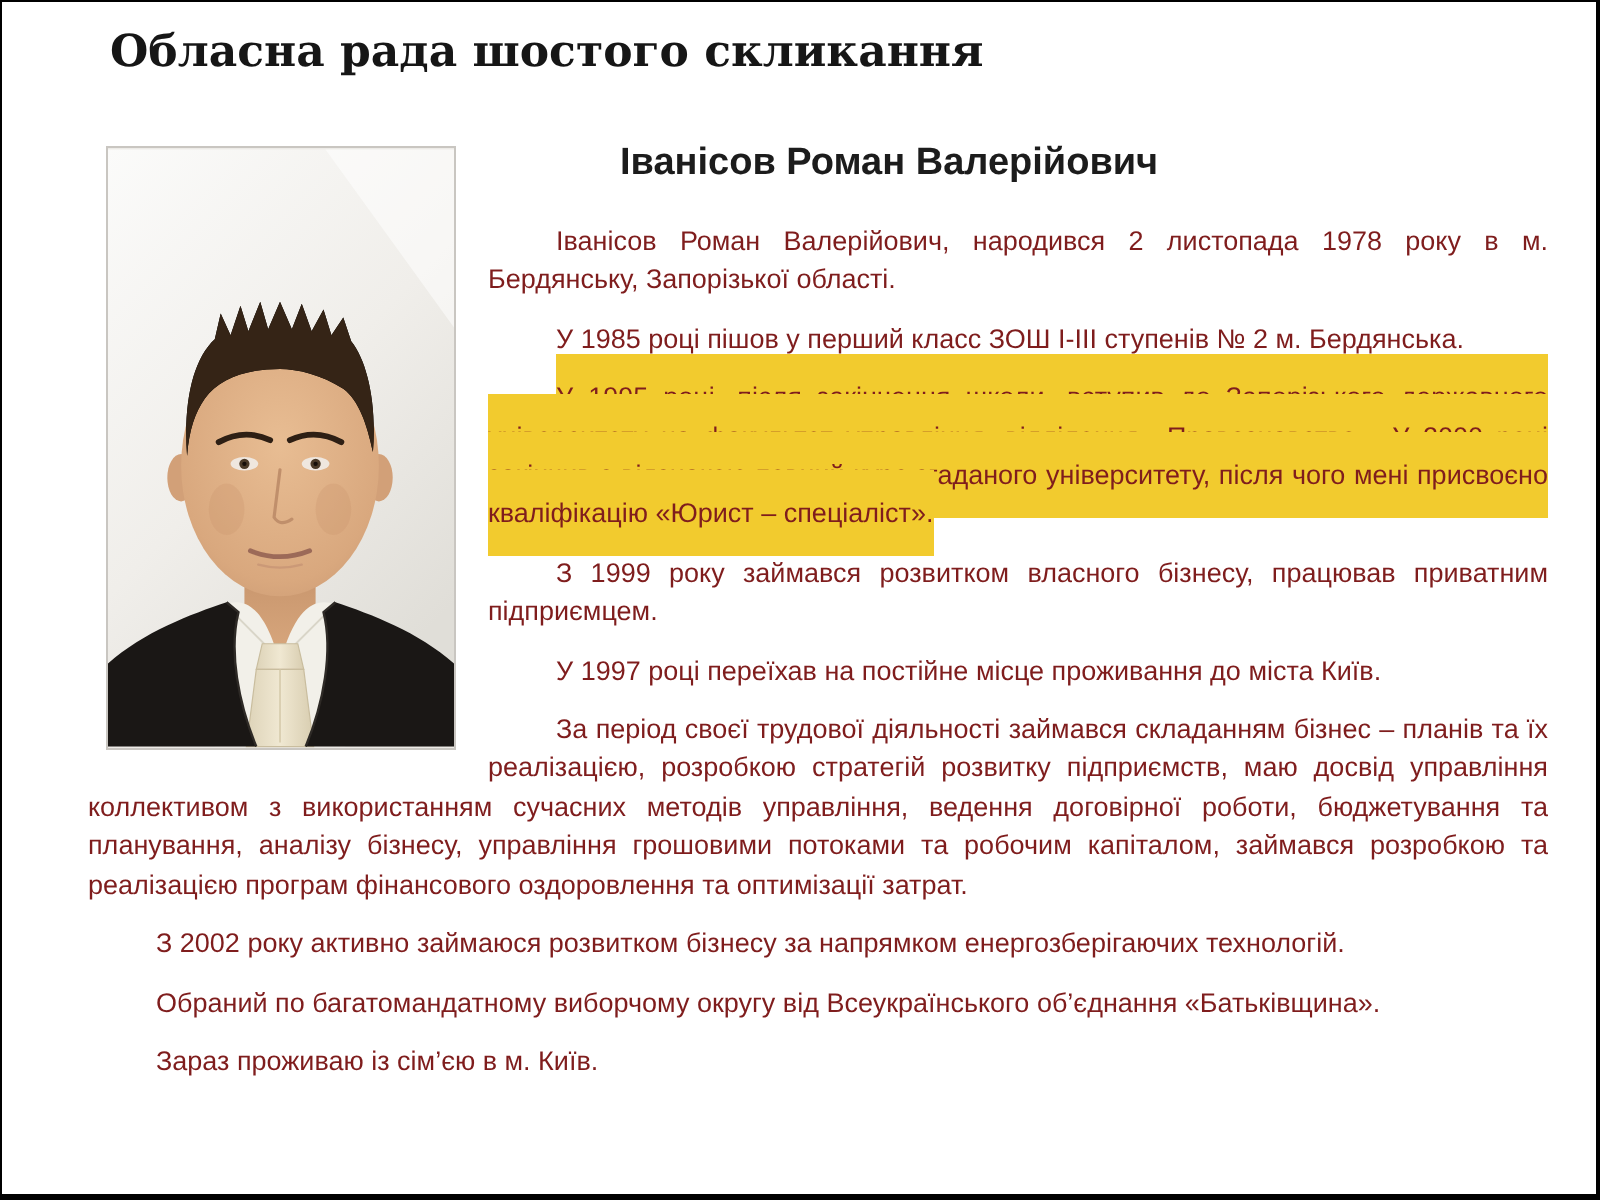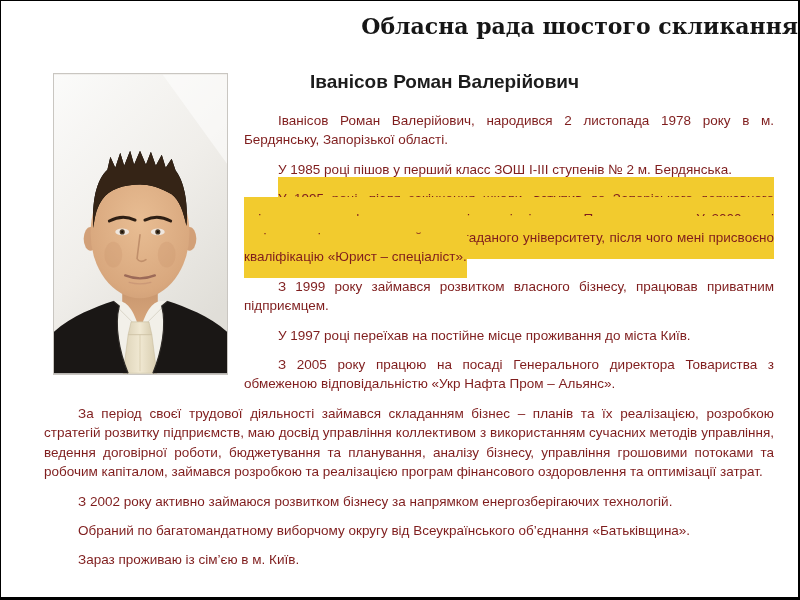--- a/index.html
+++ b/index.html
@@ -15,21 +15,20 @@
     color: #222222;
     overflow: hidden;
   }
   .page-title {
     font-family: "DejaVu Serif", "Liberation Serif", serif;
     font-weight: bold;
     font-size: 22px;
     line-height: 30px;
     color: #161616;
     margin: 10px 0 0 54px;
-    text-align: right;
   }
   .content {
     margin: 32px 24px 0 43px;
   }
   .photo-frame {
     float: left;
     width: 175px;
     height: 302px;
     margin: 0 16px 2px 9px;
     border: 1px solid #c9c6c1;
@@ -136,20 +135,19 @@
   </div>
 
   <h2 class="person-name">Іванісов Роман Валерійович</h2>
 
   <div>
       <p class="para">Іванісов Роман Валерійович, народився 2 листопада 1978 року в м. Бердянську, Запорізької області.</p>
       <p class="para">У 1985 році пішов у перший класс ЗОШ І-ІІІ ступенів № 2 м. Бердянська.</p>
       <p class="para"><mark class="hl">У 1995 році, після закінчення школи, вступив до Запорізького державного університету на факультет управління, відділення «Правознавство». У 2000 році закінчив з відзнакою повний курс згаданого університету, після чого мені присвоєно кваліфікацію «Юрист – спеціаліст».</mark></p>
       <p class="para">З 1999 року займався розвитком власного бізнесу, працював приватним підприємцем.</p>
       <p class="para">У 1997 році переїхав на постійне місце проживання до міста Київ.</p>
-      <p class="para">З 2005 року працюю на посаді Генерального директора Товариства з обмеженою відповідальністю «Укр Нафта Пром – Альянс».</p>
       <p class="para">За період своєї трудової діяльності займався складанням бізнес – планів та їх реалізацією, розробкою стратегій розвитку підприємств, маю досвід управління коллективом з використанням сучасних методів управління, ведення договірної роботи, бюджетування та планування, аналізу бізнесу, управління грошовими потоками та робочим капіталом, займався розробкою та реалізацією програм фінансового оздоровлення та оптимізації затрат.</p>
       <p class="para">З 2002 року активно займаюся розвитком бізнесу за напрямком енергозберігаючих технологій.</p>
       <p class="para">Обраний по багатомандатному виборчому округу від Всеукраїнського об’єднання «Батьківщина».</p>
       <p class="para">Зараз проживаю із сім’єю в м. Київ.</p>
     </div>
 
 </div>
 
 </body></html>

